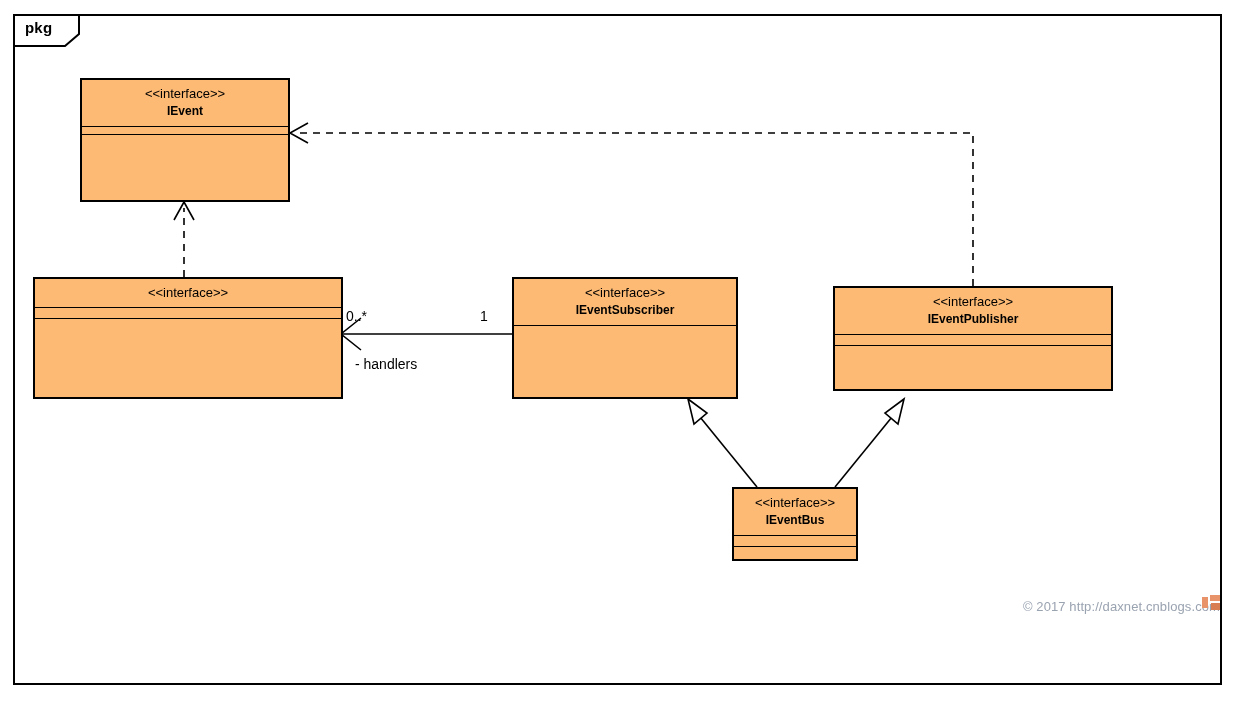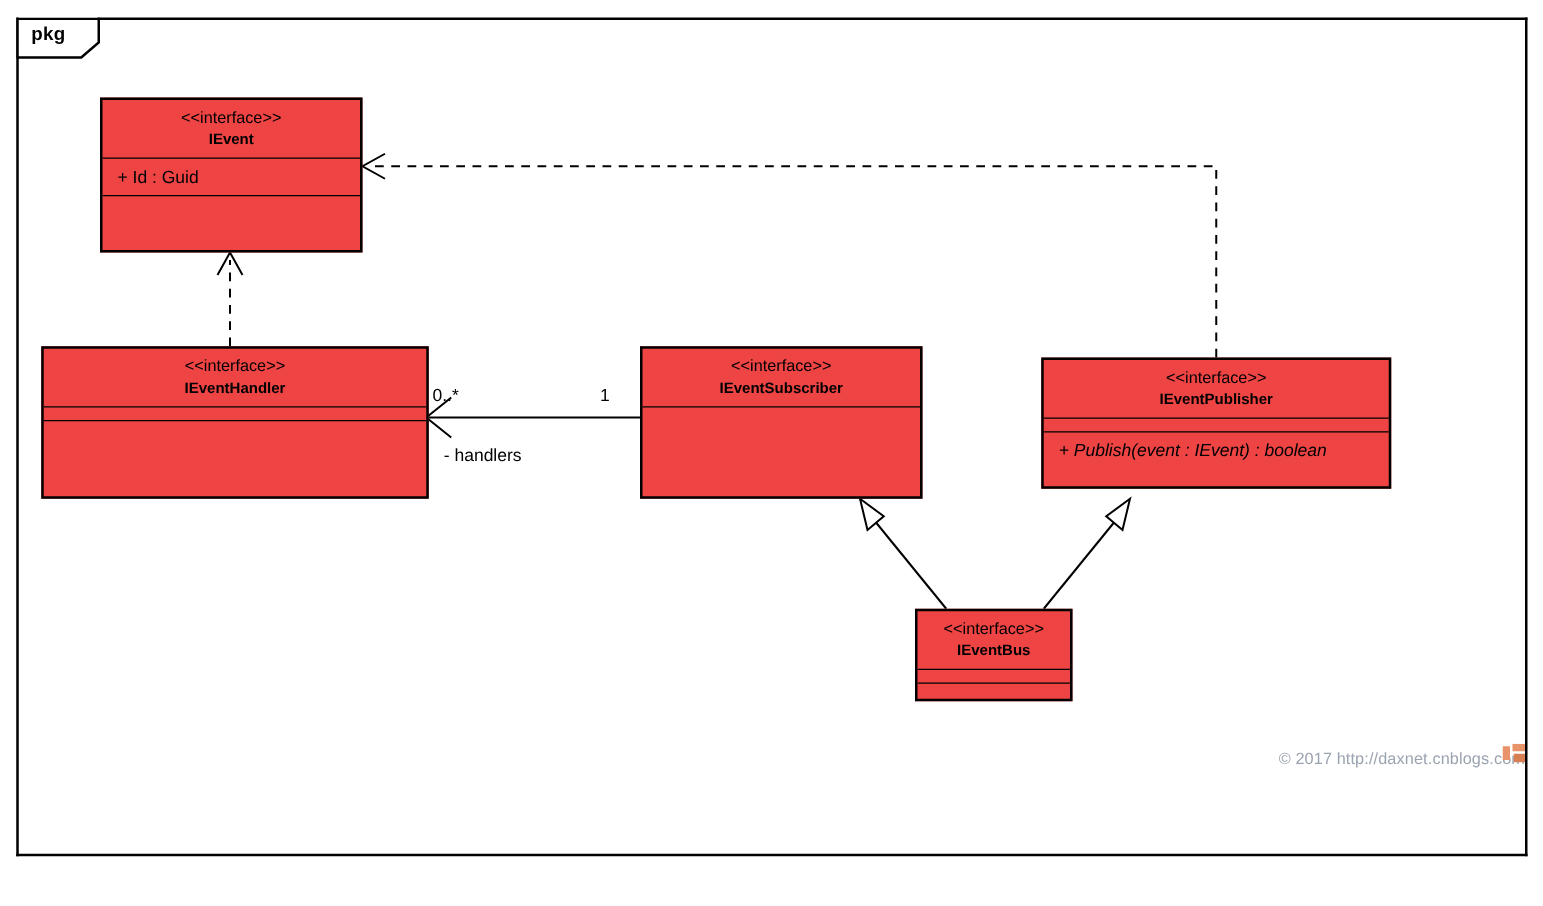--- a/index.html
+++ b/index.html
@@ -59,21 +59,21 @@
     top: 5px;
     font-size: 15px;
     font-weight: bold;
     color: #000;
     letter-spacing: 0.2px;
   }
 
   
   .uml-box {
     position: absolute;
-    background: #ef4444;
+    background: #fdba74;
     border: 2px solid #000;
     box-sizing: border-box;
   }
   .uml-header {
     padding: 5px 6px 6px 6px;
     text-align: center;
     border-bottom: 1px solid #000;
   }
   .uml-stereotype {
     font-size: 13px;
@@ -185,49 +185,44 @@
     </svg>
     <span class="pkg-tab-label">pkg</span>
   </div>
 
   <div class="uml-box" style="left:80px; top:78px; width:210px; height:124px;">
     <div class="uml-header">
       <div class="uml-stereotype">&lt;&lt;interface&gt;&gt;</div>
       <div class="uml-name">IEvent</div>
     </div>
     <div class="uml-compartment">
-      <div class="uml-member">+ Id : Guid</div>
     </div>
     <div class="uml-compartment empty last"></div>
   </div>
 
   <div class="uml-box" style="left:33px; top:277px; width:310px; height:122px;">
     <div class="uml-header">
       <div class="uml-stereotype">&lt;&lt;interface&gt;&gt;</div>
-      <div class="uml-name">IEventHandler</div>
     </div>
     <div class="uml-compartment empty"></div>
   </div>
 
   <div class="uml-box" style="left:512px; top:277px; width:226px; height:122px;">
     <div class="uml-header">
       <div class="uml-stereotype">&lt;&lt;interface&gt;&gt;</div>
       <div class="uml-name">IEventSubscriber</div>
     </div>
   </div>
 
   <div class="uml-box" style="left:833px; top:286px; width:280px; height:105px;">
     <div class="uml-header">
       <div class="uml-stereotype">&lt;&lt;interface&gt;&gt;</div>
       <div class="uml-name">IEventPublisher</div>
     </div>
     <div class="uml-compartment empty"></div>
-    <div class="uml-compartment last">
-      <div class="uml-member italic">+ Publish(event : IEvent) : boolean</div>
-    </div>
   </div>
 
   <div class="uml-box" style="left:732px; top:487px; width:126px; height:74px;">
     <div class="uml-header">
       <div class="uml-stereotype">&lt;&lt;interface&gt;&gt;</div>
       <div class="uml-name">IEventBus</div>
     </div>
     <div class="uml-compartment empty"></div>
     <div class="uml-compartment empty last"></div>
   </div>

